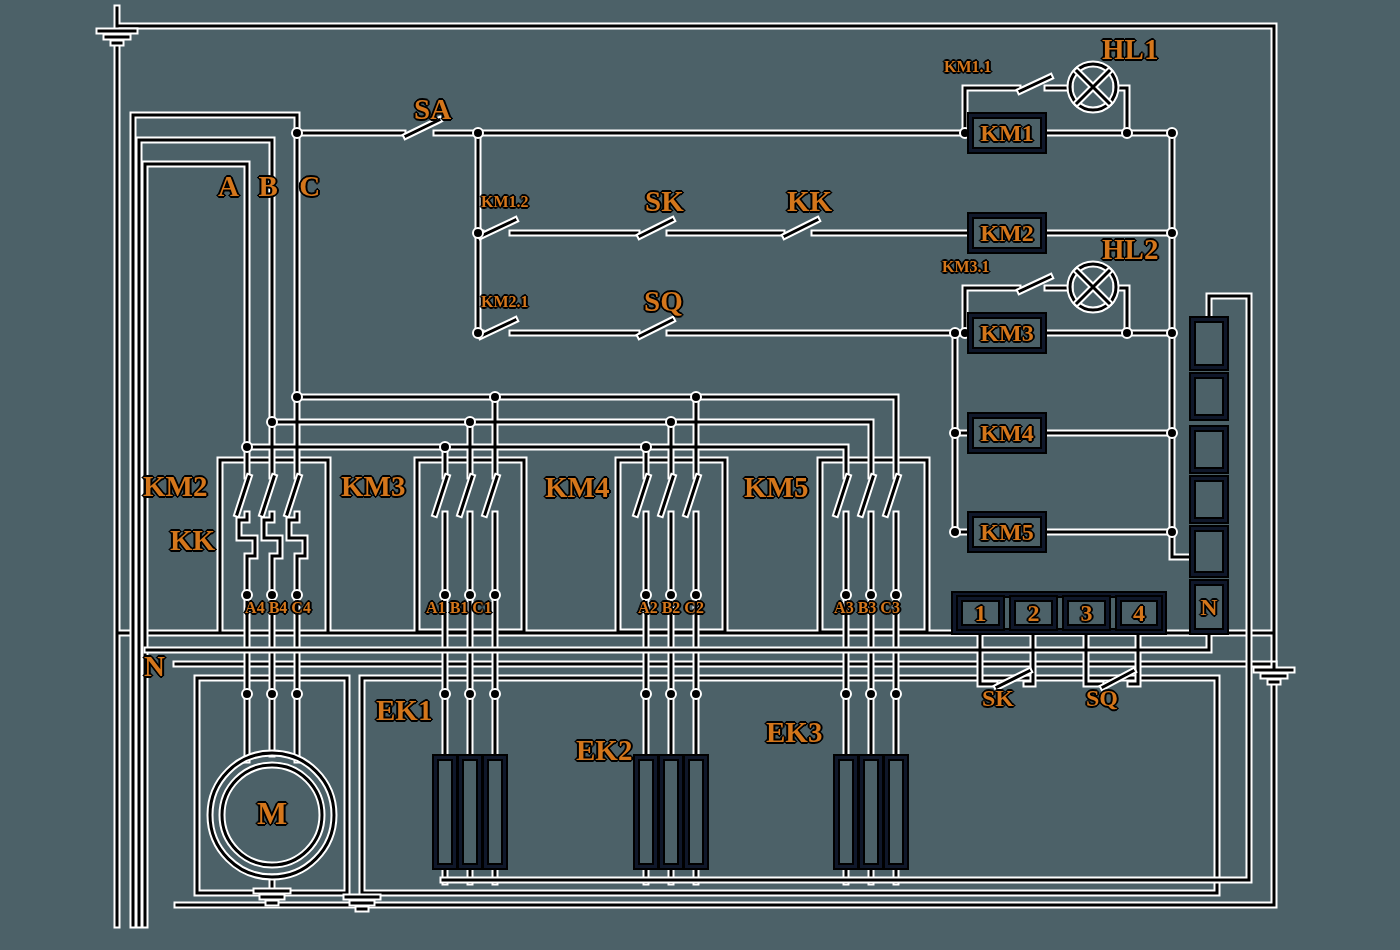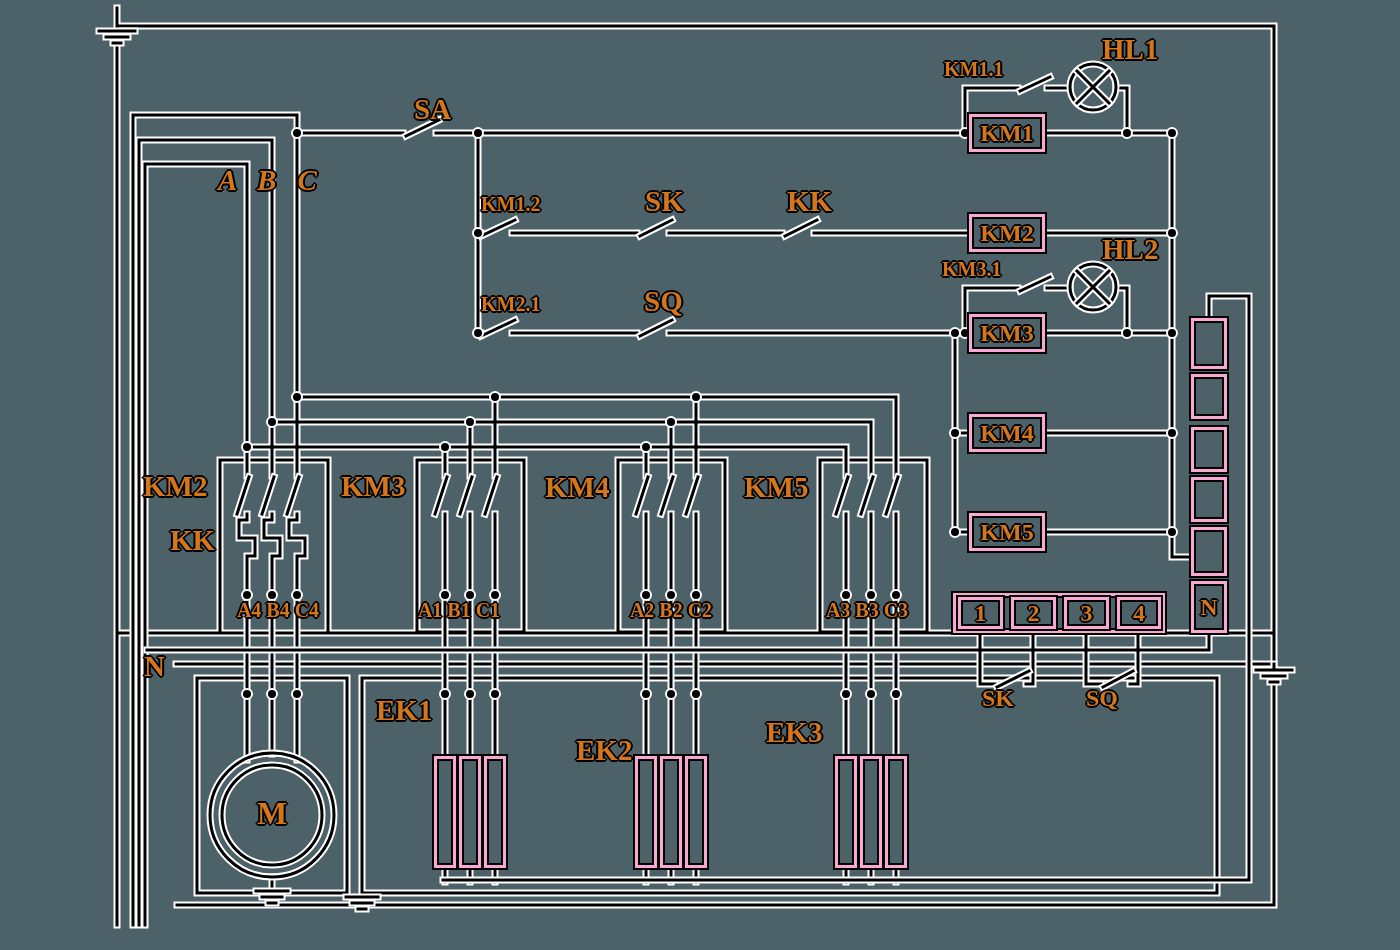--- a/index.html
+++ b/index.html
@@ -7,33 +7,33 @@
     position:relative;width:1400px;height:950px;overflow:hidden;
     background:#4c6168;
     font-family:"Liberation Serif","DejaVu Serif",serif;
   }
   #stage svg{position:absolute;left:0;top:0;}
   .halo{stroke:#fff;stroke-width:7;fill:none;stroke-linecap:square;}
   .core{stroke:#000;stroke-width:3;fill:none;stroke-linecap:square;}
   .nd{fill:#000;stroke:#fff;stroke-width:2;}
   .box{
     position:absolute;box-sizing:border-box;
-    border:3px solid #f9a8d4;
+    border:3px solid #0f172a;
     box-shadow:0 0 0 2px #000, inset 0 0 0 2px #000;
     display:flex;align-items:center;justify-content:center;
   }
   .lbl{
     position:absolute;color:#d4761b;font-weight:bold;white-space:nowrap;
     text-shadow:-2px 0 0 #000,2px 0 0 #000,0 -2px 0 #000,0 2px 0 #000,
       -1px -1px 0 #000,1px -1px 0 #000,-1px 1px 0 #000,1px 1px 0 #000;
     line-height:1;
   }
   .lg{font-size:29px;}
   .md{font-size:24px;}
-  .sm{font-size:20px;}
+  .sm{font-size:16px;}
   .ctr{position:static;display:block;text-align:center;}
   .abc{letter-spacing:7px;}
 </style>
 </head>
 <body>
 
 <div id="stage">
 
   <svg width="1400" height="950" viewBox="0 0 1400 950">
     <defs>
@@ -169,21 +169,21 @@
   <div class="box" style="left:434px;top:756px;width:22px;height:112px;"></div>
   <div class="box" style="left:459px;top:756px;width:22px;height:112px;"></div>
   <div class="box" style="left:484px;top:756px;width:22px;height:112px;"></div>
   <div class="box" style="left:635px;top:756px;width:22px;height:112px;"></div>
   <div class="box" style="left:660px;top:756px;width:22px;height:112px;"></div>
   <div class="box" style="left:685px;top:756px;width:22px;height:112px;"></div>
   <div class="box" style="left:835px;top:756px;width:22px;height:112px;"></div>
   <div class="box" style="left:860px;top:756px;width:22px;height:112px;"></div>
   <div class="box" style="left:885px;top:756px;width:22px;height:112px;"></div>
 
-  <div class="lbl lg abc" style="left:218px;top:166px;font-style:italic;">A B C</div>
+  <div class="lbl lg abc" style="left:218px;top:172px;">A B C</div>
   <div class="lbl lg" style="left:414px;top:95px;">SA</div>
   <div class="lbl sm" style="left:944px;top:59px;">KM1.1</div>
   <div class="lbl lg" style="left:1102px;top:35px;">HL1</div>
   <div class="lbl sm" style="left:481px;top:194px;">KM1.2</div>
   <div class="lbl lg" style="left:645px;top:187px;">SK</div>
   <div class="lbl lg" style="left:787px;top:187px;">KK</div>
   <div class="lbl sm" style="left:481px;top:294px;">KM2.1</div>
   <div class="lbl lg" style="left:644px;top:287px;">SQ</div>
   <div class="lbl sm" style="left:942px;top:259px;">KM3.1</div>
   <div class="lbl lg" style="left:1102px;top:235px;">HL2</div>

